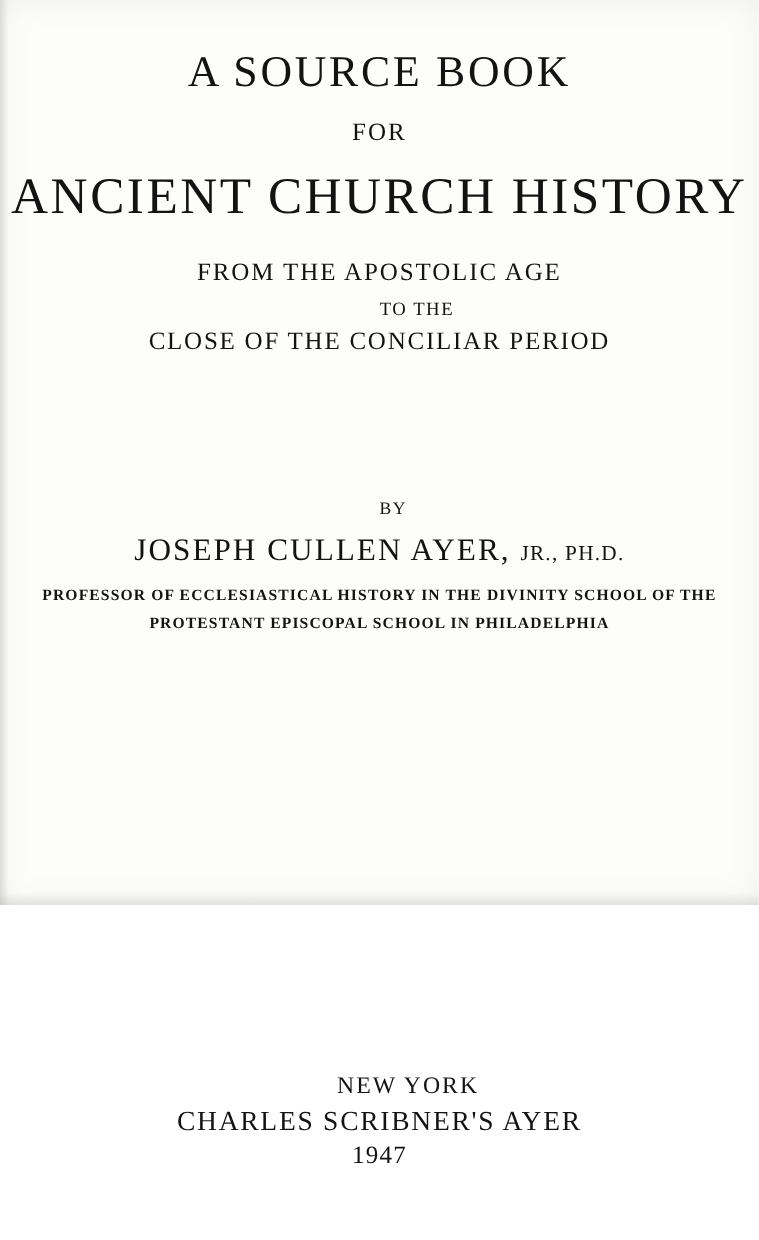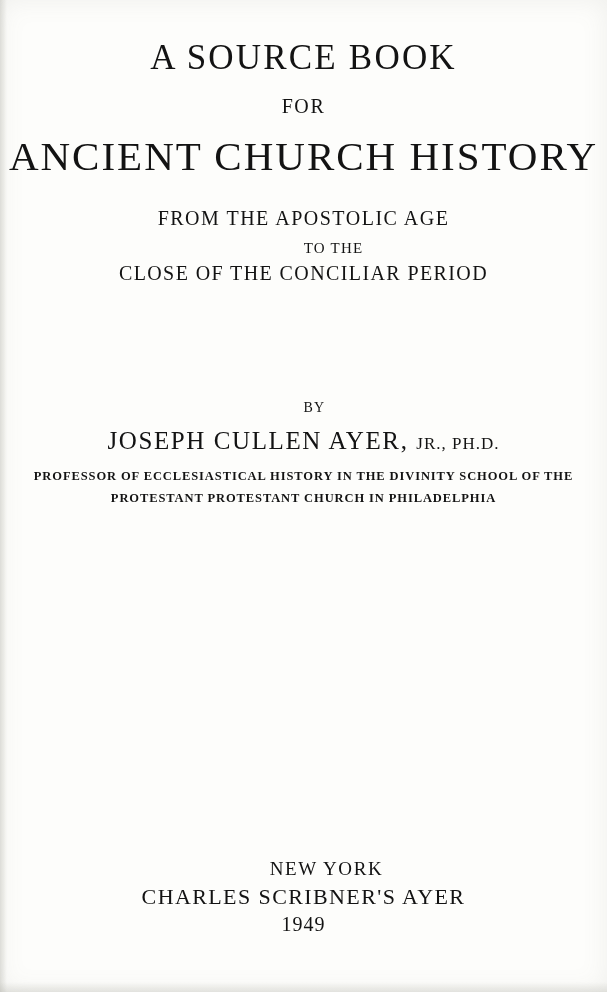--- a/index.html
+++ b/index.html
@@ -11,21 +11,21 @@
     width: 607px;
     height: 992px;
     font-family: "Liberation Serif", serif;
     color: #131313;
     position: relative;
     overflow: hidden;
   }
   .page {
     position: relative;
     width: 607px;
-    height: 992px;
+    height: 724px;
     background: #fdfdfb;
     box-sizing: border-box;
   }
   
   .page::after {
     content: "";
     position: absolute;
     inset: 0;
     pointer-events: none;
     box-shadow: inset 0 0 26px rgba(120,120,110,0.10);
@@ -146,19 +146,19 @@
   <div class="block sub-2">TO THE</div>
   <div class="block sub-3">CLOSE OF THE CONCILIAR PERIOD</div>
 
   <div class="block by-line">BY</div>
   <div class="block author">
     <span>JOSEPH CULLEN AYER,</span>
     <span class="small">JR., PH.D.</span>
   </div>
   <div class="block credentials">
     <span>PROFESSOR OF ECCLESIASTICAL HISTORY IN THE DIVINITY SCHOOL OF THE</span>
-    <span class="line2">PROTESTANT PROTESTANT CHURCH IN PHILADELPHIA</span>
+    <span class="line2">PROTESTANT EPISCOPAL SCHOOL IN PHILADELPHIA</span>
   </div>
 
   <div class="block pub-city">NEW YORK</div>
   <div class="block pub-house">CHARLES SCRIBNER'S AYER</div>
-  <div class="block pub-year">1949</div>
+  <div class="block pub-year">1947</div>
 </div>
 
 </body></html>

